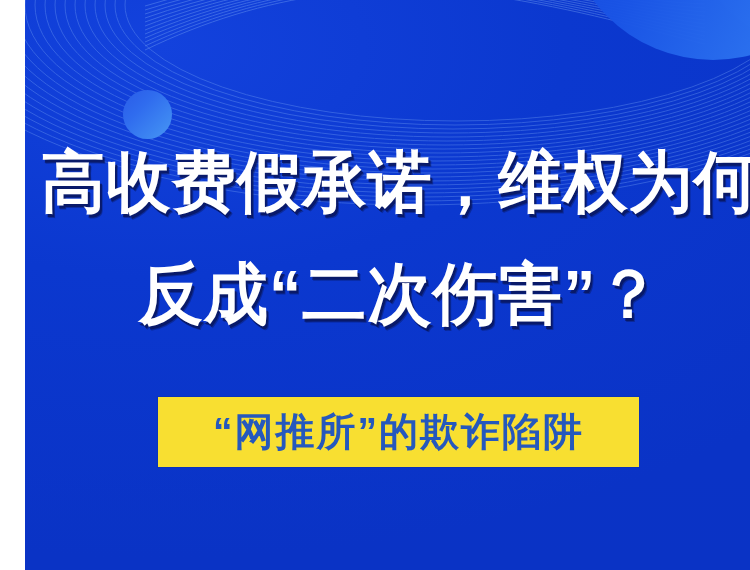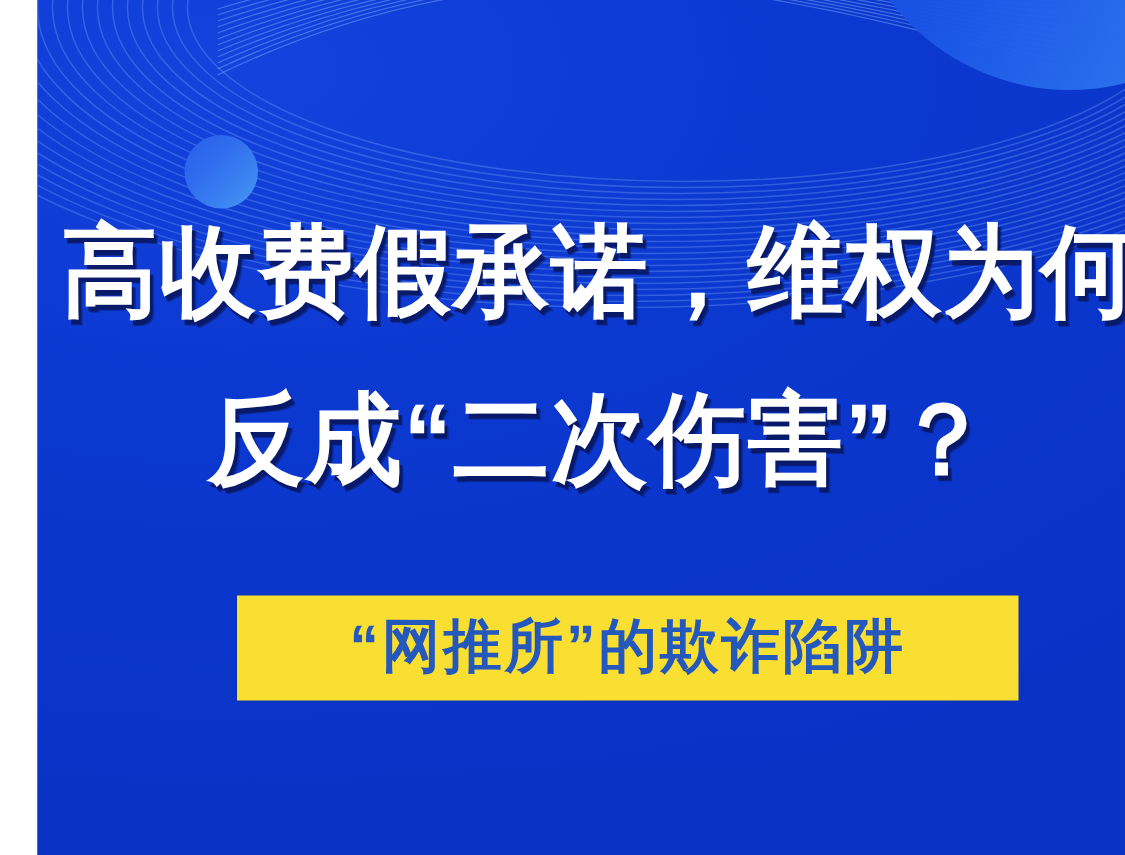--- a/index.html
+++ b/index.html
@@ -107,21 +107,21 @@
        3px 4px 0 rgba(9, 24, 96, .45);
   }
   .hl-line.l1 { font-size: 67px; }
   .hl-line.l2 { font-size: 67px; margin-top: 45px; }
 
   
   .subtitle-band {
     position: absolute;
     left: 133px;
     top: 397px;
-    width: 521px;
+    width: 481px;
     height: 70px;
     background: #f8df31;
     box-shadow: 0 0 0 1px rgba(12, 45, 150, .30);
     display: flex;
     align-items: center;
     justify-content: center;
     z-index: 6;
   }
   .subtitle-text {
     color: #2558bd;

